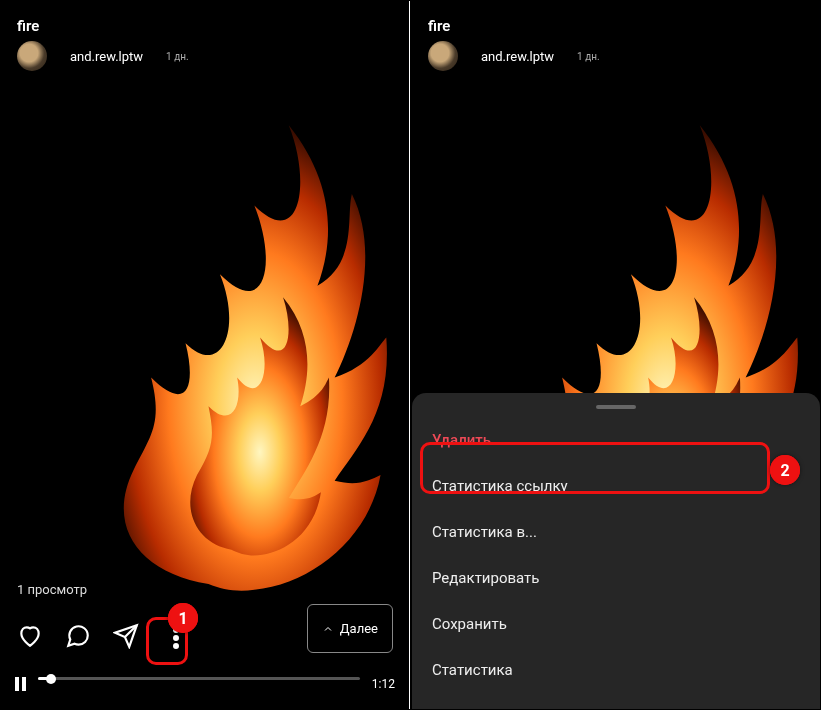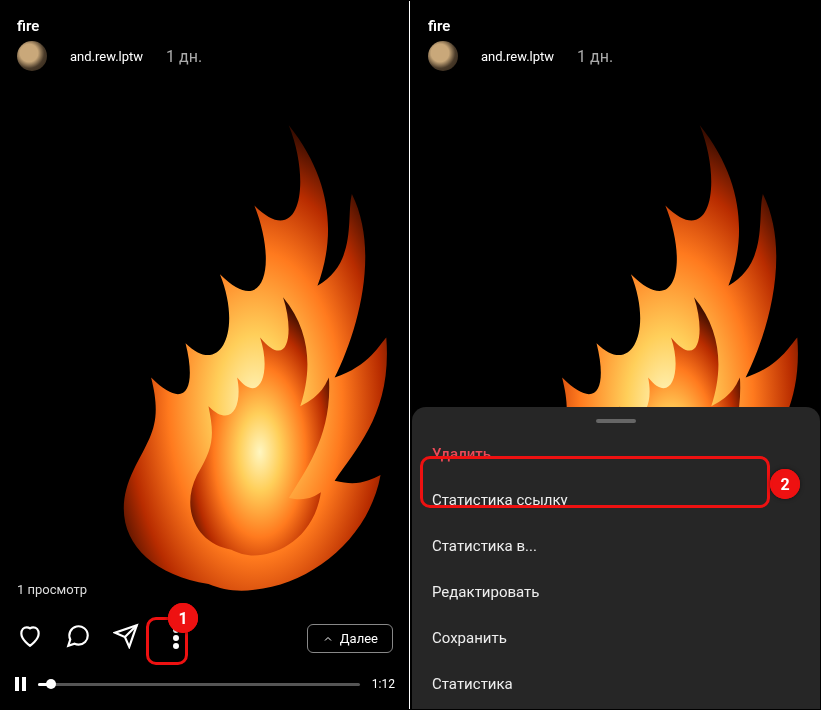--- a/index.html
+++ b/index.html
@@ -8,40 +8,40 @@
   .mid-divider{position:absolute;left:409px;top:0;width:3px;height:100%;background:#000;}
   .panel{height:100%;background:#4c1d95;position:relative;overflow:hidden;}
   .panel.left{width:409px;}
   .panel.right{width:409px;margin-left:3px;}
   .fire-img{position:absolute;inset:0;}
   .header{position:absolute;top:16px;left:16px;z-index:5;}
   .title{color:#fff;font-weight:600;font-size:15px;margin-bottom:6px;}
   .user-row{display:flex;align-items:center;gap:23px;}
   .avatar{width:30px;height:30px;border-radius:50%;background:radial-gradient(circle at 40% 40%,#c9a87a 0 35%,#4a3b2a 60%,#2a1f14 100%);}
   .uname{color:#fff;font-size:13px;}
-  .ts{color:#aaa;font-size:16px;}
+  .ts{color:#aaa;font-size:10px;}
   
   .views{position:absolute;left:16px;bottom:112px;color:#ddd;font-size:13px;margin-top:40px;}
   .icon-row{position:absolute;left:16px;bottom:56px;display:flex;align-items:center;gap:22px;color:#fff;}
   .icon-row svg{width:26px;height:26px;stroke:#fff;fill:none;stroke-width:2;}
   .more-btn{width:30px;display:flex;align-items:center;justify-content:center;cursor:pointer;}
   .more-btn svg{width:6px;height:24px;}
   .more-highlight{position:absolute;left:145px;bottom:44px;width:42px;height:48px;border:3px solid #e11;border-radius:10px;pointer-events:none;}
   .marker{position:absolute;width:30px;height:30px;border-radius:50%;background:#e11;color:#fff;font-weight:700;display:flex;align-items:center;justify-content:center;font-size:16px;box-shadow:0 0 0 2px #e11 inset,0 0 4px rgba(0,0,0,.5);}
   .marker.m1{left:167px;bottom:76px;}
-  .next-btn{position:absolute;right:16px;bottom:56px;border:1px solid #888;border-radius:6px;padding:6px 14px;color:#fff;font-size:13px;display:flex;align-items:center;gap:6px;cursor:pointer;background:rgba(0,0,0,.2);}
+  .next-btn{position:absolute;right:16px;bottom:56px;border:1px solid #888;border-radius:6px;padding:16px 14px;color:#fff;font-size:13px;display:flex;align-items:center;gap:6px;cursor:pointer;background:rgba(0,0,0,.2);}
   .next-btn svg{width:12px;height:12px;stroke:#fff;fill:none;stroke-width:2;}
-  .playbar{position:absolute;left:14px;right:14px;bottom:18px;display:flex;align-items:center;gap:12px;color:#fff;font-size:12px;}
+  .playbar{position:absolute;left:14px;right:14px;bottom:18px;display:flex;align-items:flex-start;gap:12px;color:#fff;font-size:12px;}
   .pause-icon{display:flex;gap:3px;}
   .pause-icon span{display:block;width:4px;height:14px;background:#fff;}
   .track{flex:1;height:3px;background:#555;position:relative;border-radius:2px;}
   .track .fill{position:absolute;left:0;top:0;height:100%;width:4%;background:#fff;border-radius:2px;}
   .track .thumb{position:absolute;left:4%;top:50%;width:10px;height:10px;background:#fff;border-radius:50%;transform:translate(-50%,-50%);}
   
-  .sheet{position:absolute;left:0;right:0;bottom:0;background:#262626;border-top-left-radius:14px;border-top-right-radius:14px;padding:12px 0 2px 0;}
+  .sheet{position:absolute;left:0;right:0;bottom:0;background:#262626;border-top-left-radius:14px;border-top-right-radius:14px;padding:12px 0 16px 0;}
   .handle{width:40px;height:4px;background:#666;border-radius:2px;margin:0 auto 8px;}
   .sheet-item{padding:14px 20px;color:#eee;font-size:15px;cursor:pointer;}
   .sheet-item.delete{color:#ed4956;font-weight:500;}
   .copy-highlight{position:absolute;left:8px;right:50px;border:3px solid #e11;border-radius:10px;height:52px;top:49px;pointer-events:none;}
   
   .flame path{fill:url(#g1);}
 </style>
 </head>
 <body>
 

